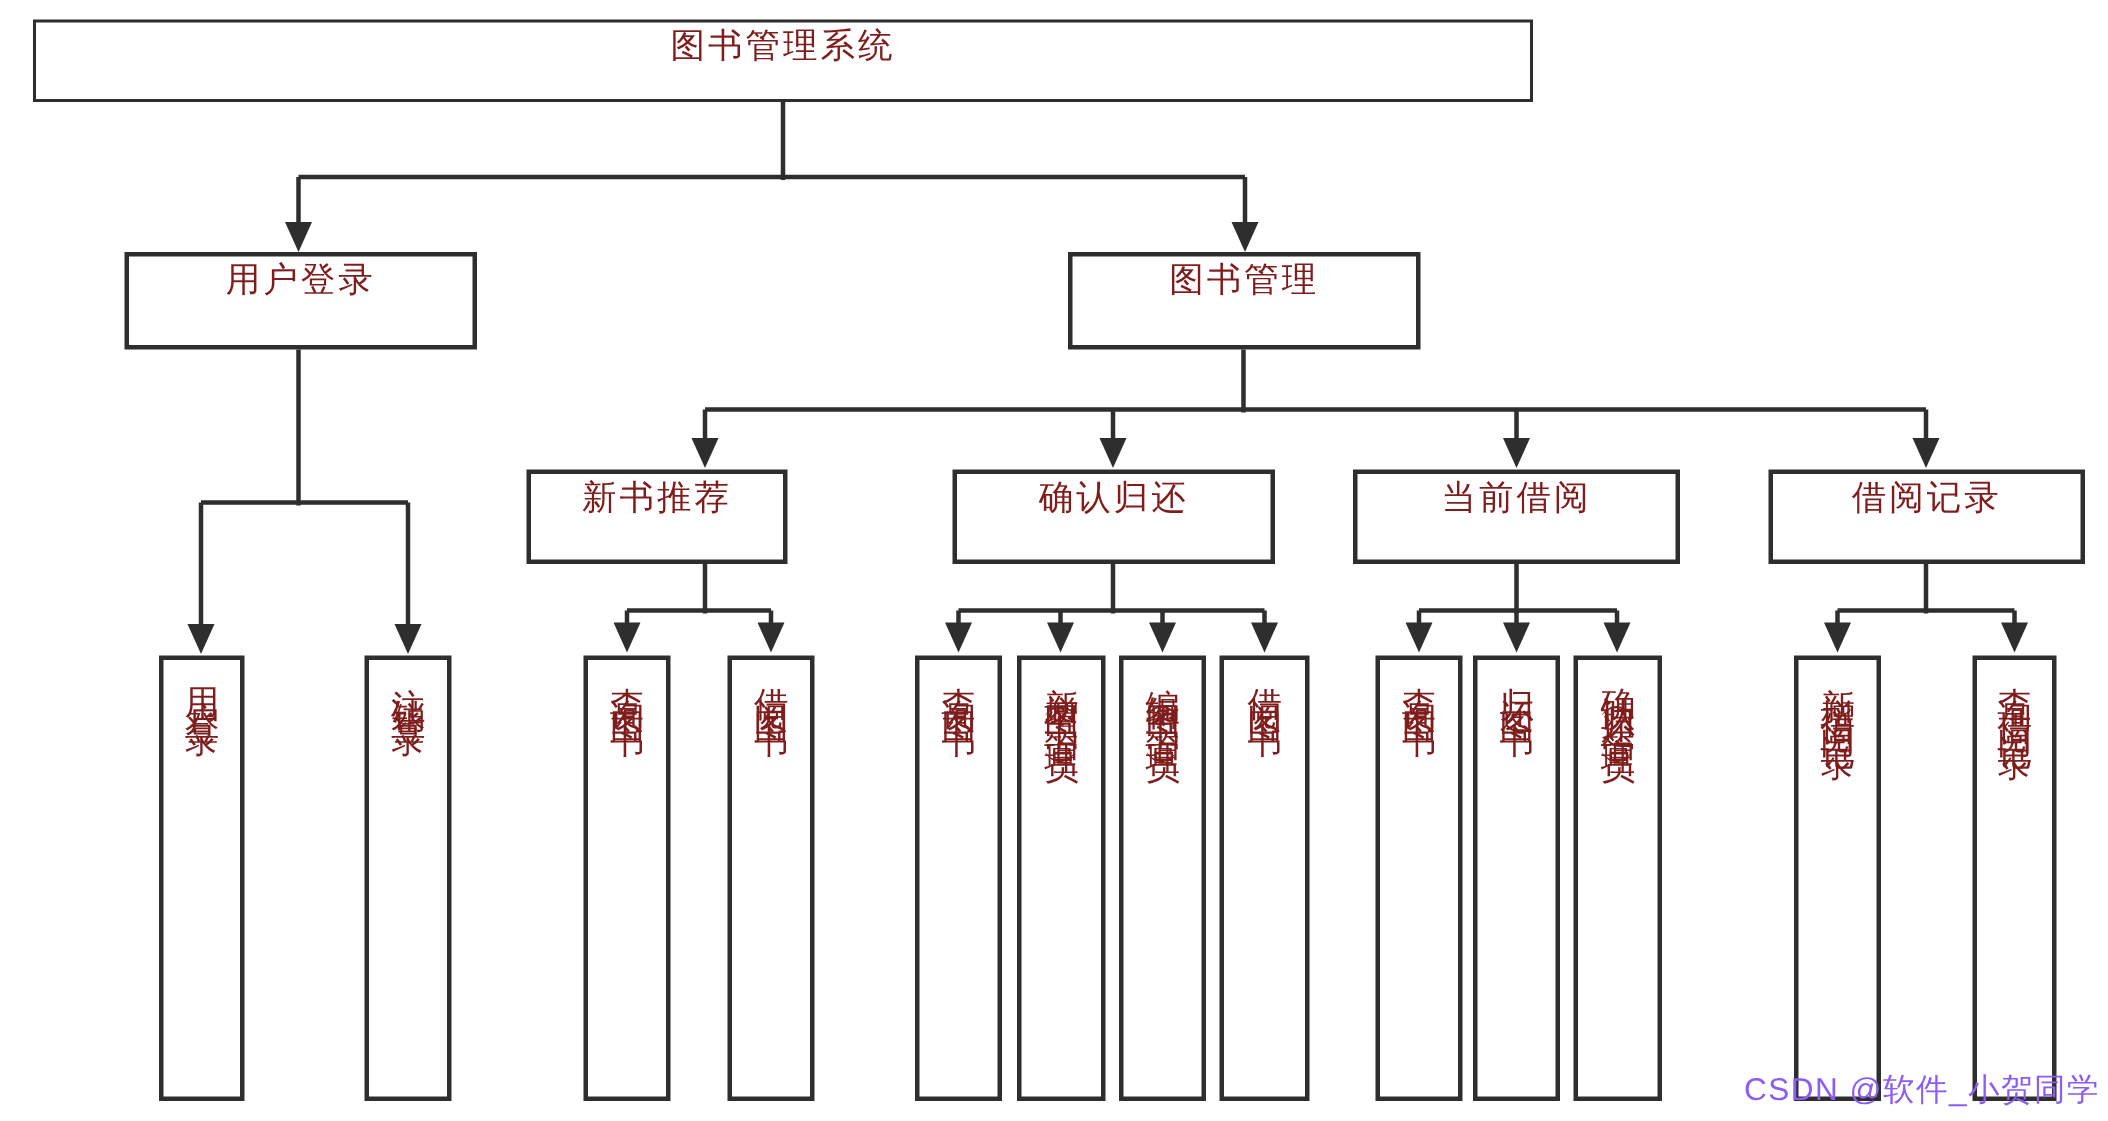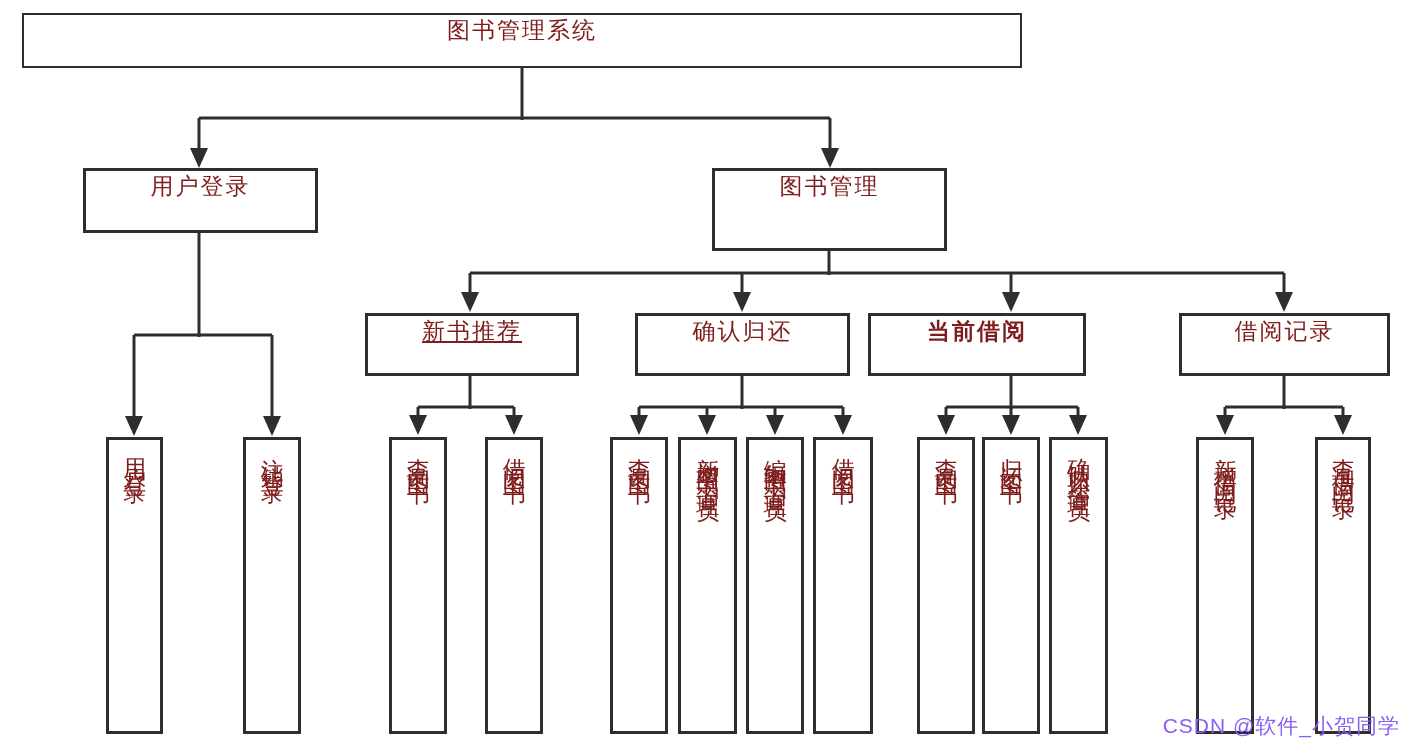--- a/index.html
+++ b/index.html
@@ -119,31 +119,31 @@
     <polygon points="1334,415 1352,415 1343,435"></polygon>
   </svg>
 
   <div class="box root" style="left:22px; top:13px; width:1000px; height:55px;">
     <span class="hlabel">图书管理系统</span>
   </div>
 
   <div class="box" style="left:83px; top:168px; width:235px; height:65px;">
     <span class="hlabel">用户登录</span>
   </div>
-  <div class="box" style="left:712px; top:168px; width:235px; height:83px;">
+  <div class="box" style="left:712px; top:168px; width:235px; height:65px;">
     <span class="hlabel">图书管理</span>
   </div>
 
-  <div class="box" style="left:365px; top:313px; width:214px; height:63px;text-decoration:underline;">
+  <div class="box" style="left:351px; top:313px; width:174px; height:63px;">
     <span class="hlabel">新书推荐</span>
   </div>
   <div class="box" style="left:635px; top:313px; width:215px; height:63px;">
     <span class="hlabel">确认归还</span>
   </div>
-  <div class="box" style="left:868px; top:313px; width:218px; height:63px;font-weight:bold;">
+  <div class="box" style="left:902px; top:313px; width:218px; height:63px;">
     <span class="hlabel">当前借阅</span>
   </div>
   <div class="box" style="left:1179px; top:313px; width:211px; height:63px;">
     <span class="hlabel">借阅记录</span>
   </div>
 
   <div class="box" style="left:106px; top:437px; width:57px; height:297px;">
     <span class="vlabel">用户登录</span>
   </div>
   <div class="box" style="left:243px; top:437px; width:58px; height:297px;">

